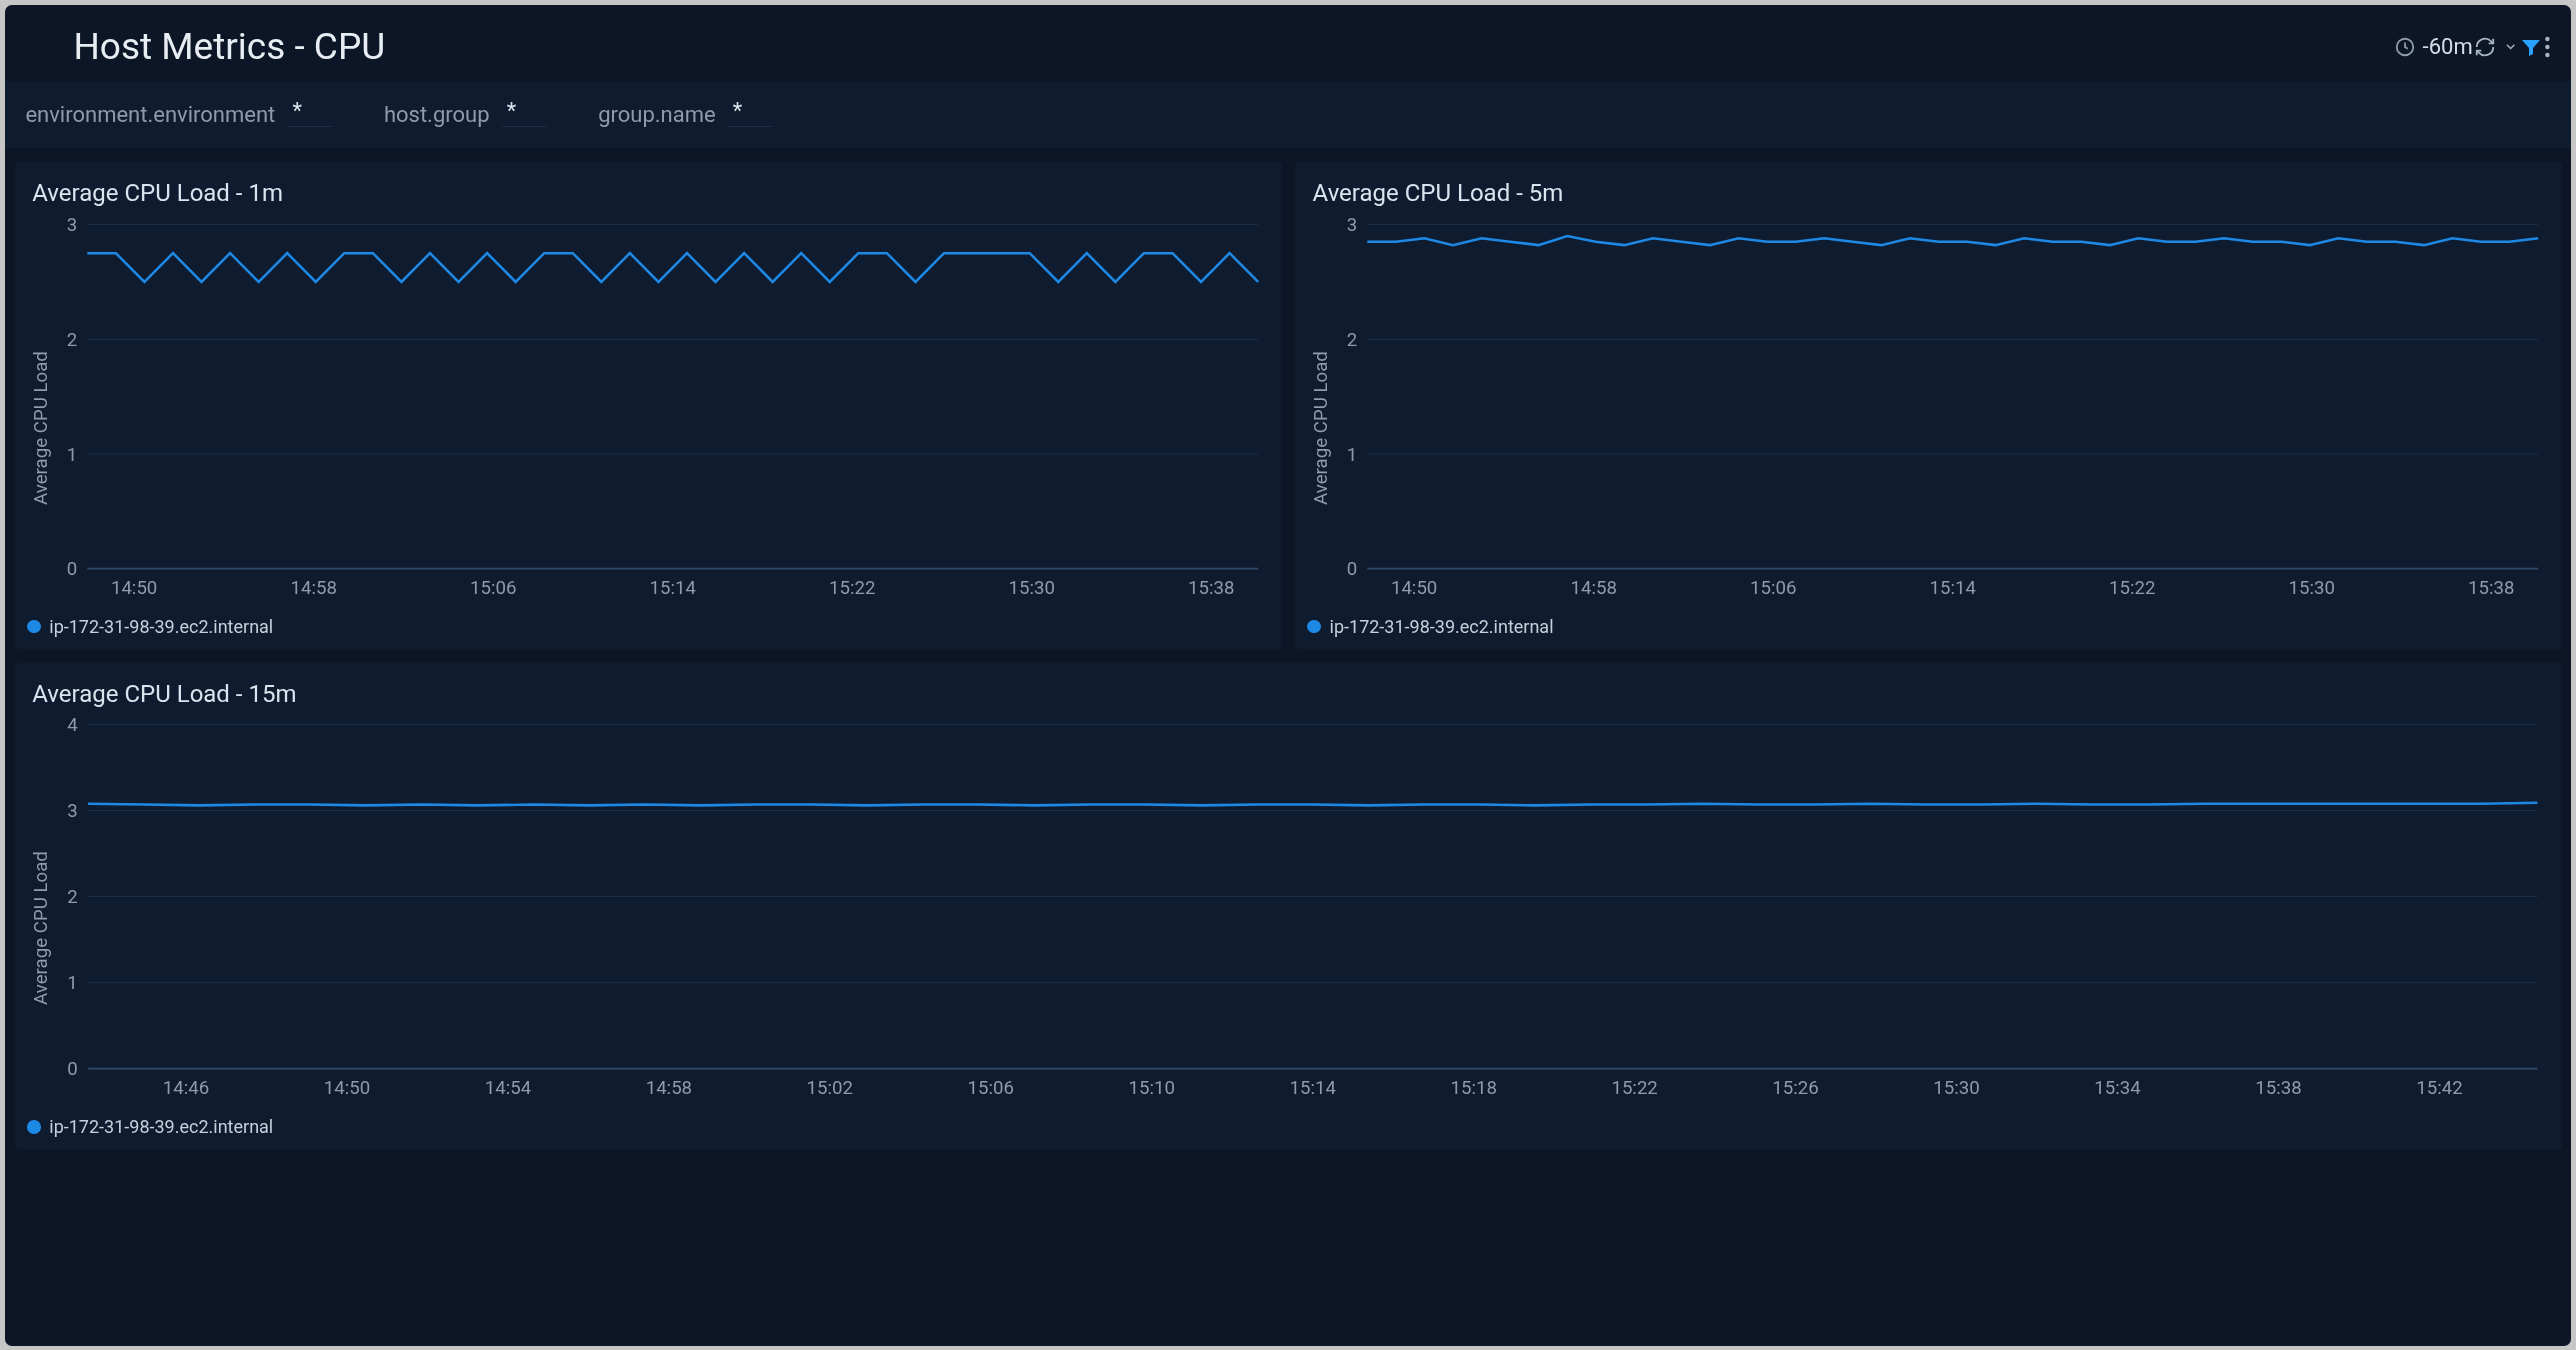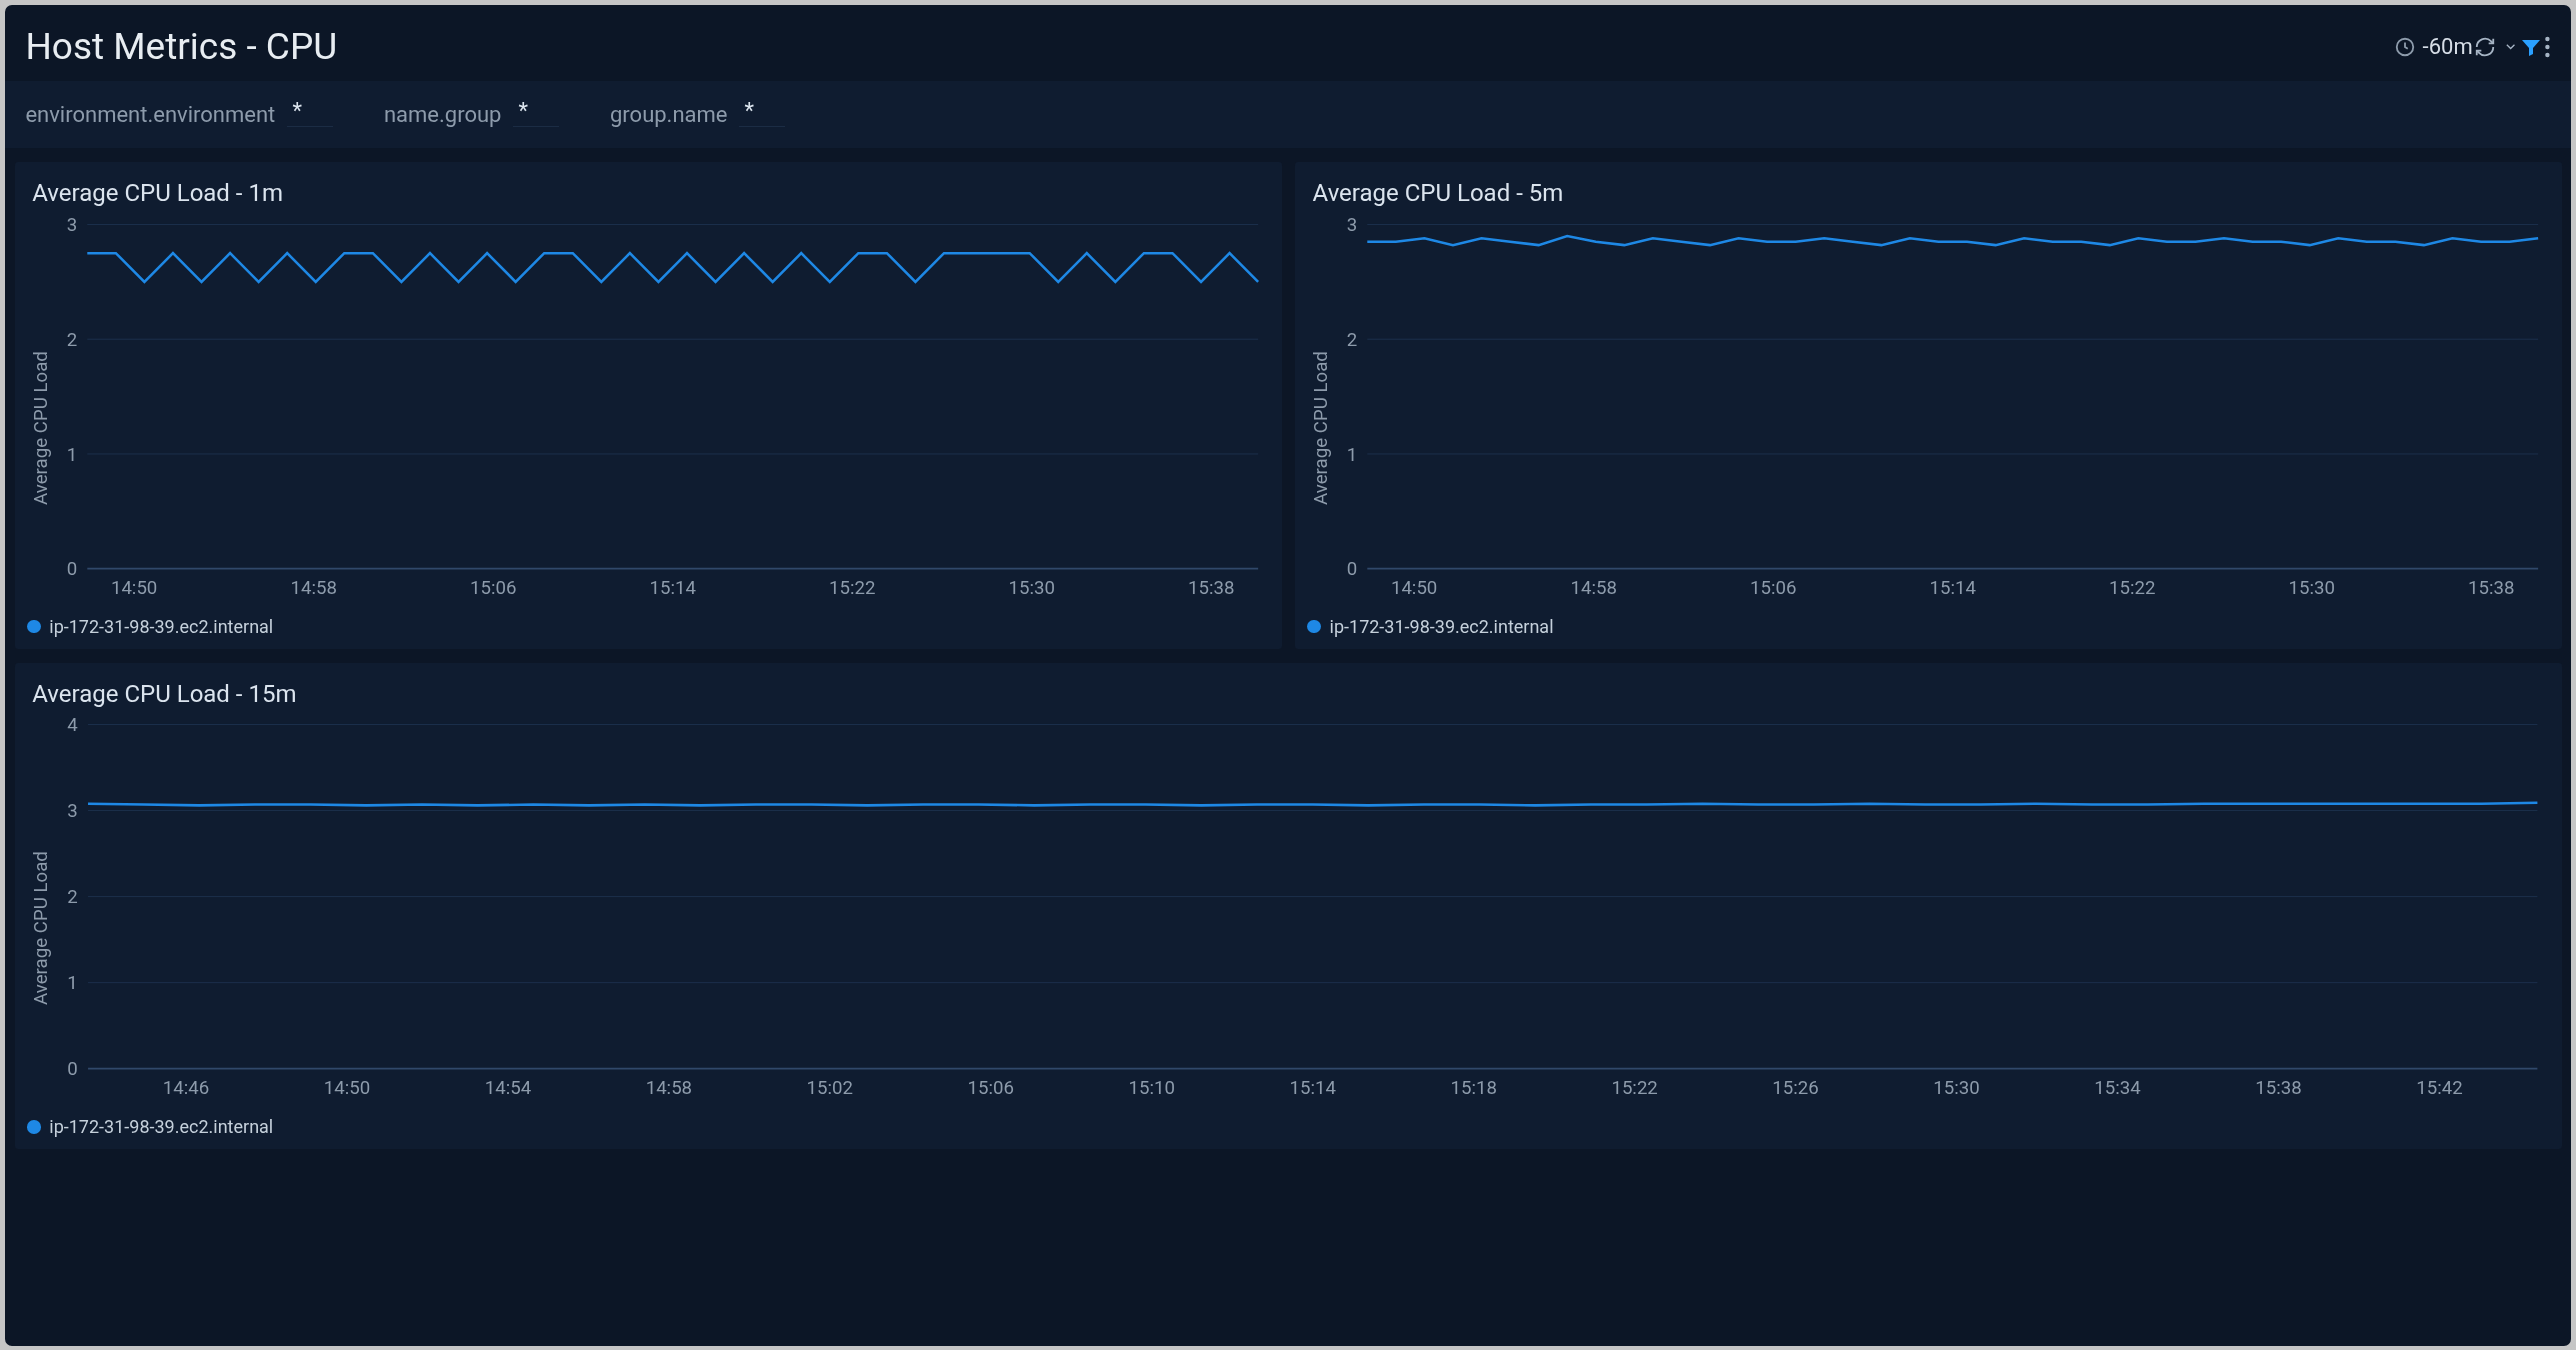--- a/index.html
+++ b/index.html
@@ -32,20 +32,21 @@
     border-radius:12px;
     overflow:hidden;
   }
   
   .header{
     display:flex;
     align-items:center;
     justify-content:space-between;
     padding:15.3px 20.4px 6.8px 20.4px;
     height:75px;
+    margin-left:48px;
   }
   .header h1{
     font-size:37px;
     font-weight:400;
     margin:0;
     color:#e8edf2;
   }
   .header-actions{
     display:flex;
     align-items:center;
@@ -174,21 +175,21 @@
       </div>
     </div>
   </div>
 
   <div class="filterbar">
     <div class="filter">
       <span>environment.environment</span>
       <span class="val">*</span>
     </div>
     <div class="filter">
-      <span>name.group</span>
+      <span>host.group</span>
       <span class="val">*</span>
     </div>
     <div class="filter">
       <span>group.name</span>
       <span class="val">*</span>
     </div>
   </div>
 
   <div class="grid">
 

